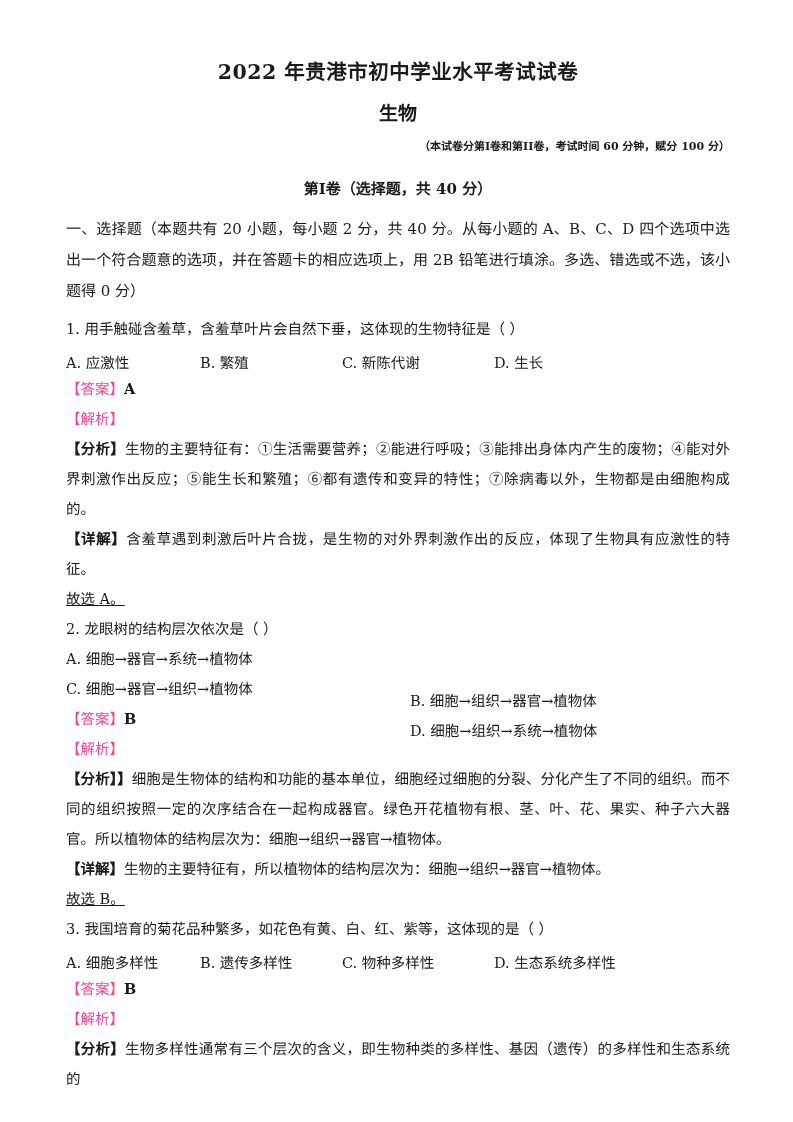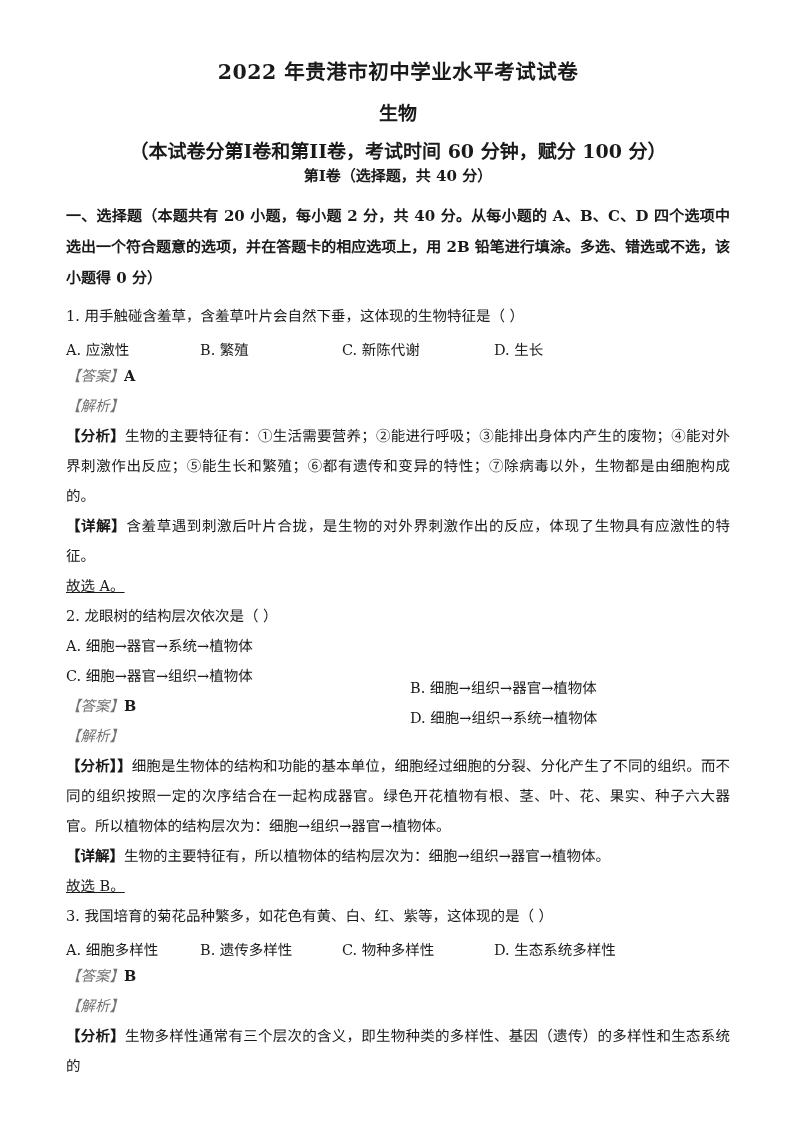--- a/index.html
+++ b/index.html
@@ -42,38 +42,38 @@
     margin: 0 0 17px 0;
   }
   .doc-subject {
     text-align: center;
     font-size: 19px;
     font-weight: bold;
     line-height: 1.2;
     margin: 0 0 16px 0;
   }
   .doc-note {
-    text-align: center;
-    font-size: 19px;
+    text-align: right;
+    font-size: 11px;
     font-weight: bold;
     line-height: 1.25;
-    margin: 0 0 3px 0;
+    margin: 0 0 26px 0;
   }
   .doc-part {
     text-align: center;
     font-size: 15px;
     font-weight: bold;
     line-height: 1.25;
     margin: 0 0 15px 0;
   }
 
   
   .section-instr {
     font-size: 15px;
-    font-weight: bold;
+    font-weight: normal;
     line-height: 31px;
     text-align: justify;
     text-justify: inter-ideograph;
     margin: 0 0 7px 0;
   }
 
   
   .q-stem {
     font-size: 14.5px;
     line-height: 30px;
@@ -113,22 +113,21 @@
   .opts.cols2 .opt.c0 { left: 0px; }
   .opts.cols2 .opt.c1 { left: 344px; margin-top: 42px; }
 
   
   .ans-line, .sol-line {
     font-size: 14.5px;
     line-height: 30px;
     margin: 0;
   }
   .tag-blue {
-    color: #737373;
-    font-style: italic;
+    color: #ec4899;
   }
   .ans-letter {
     color: #1a1a1a;
     font-weight: bold;
     font-family: "DejaVu Serif", "Liberation Serif", serif;
   }
   .para {
     font-size: 14.5px;
     line-height: 30px;
     margin: 0;

